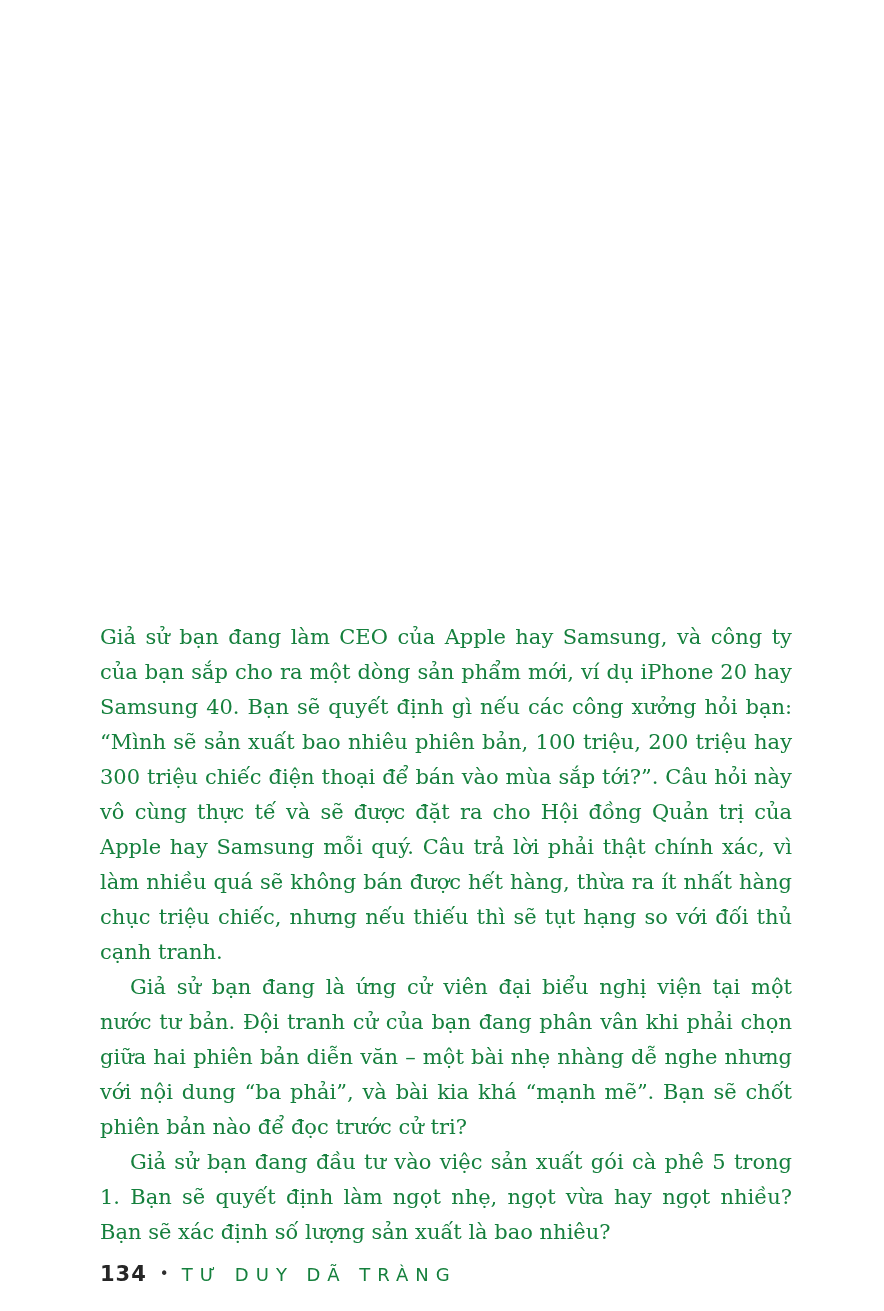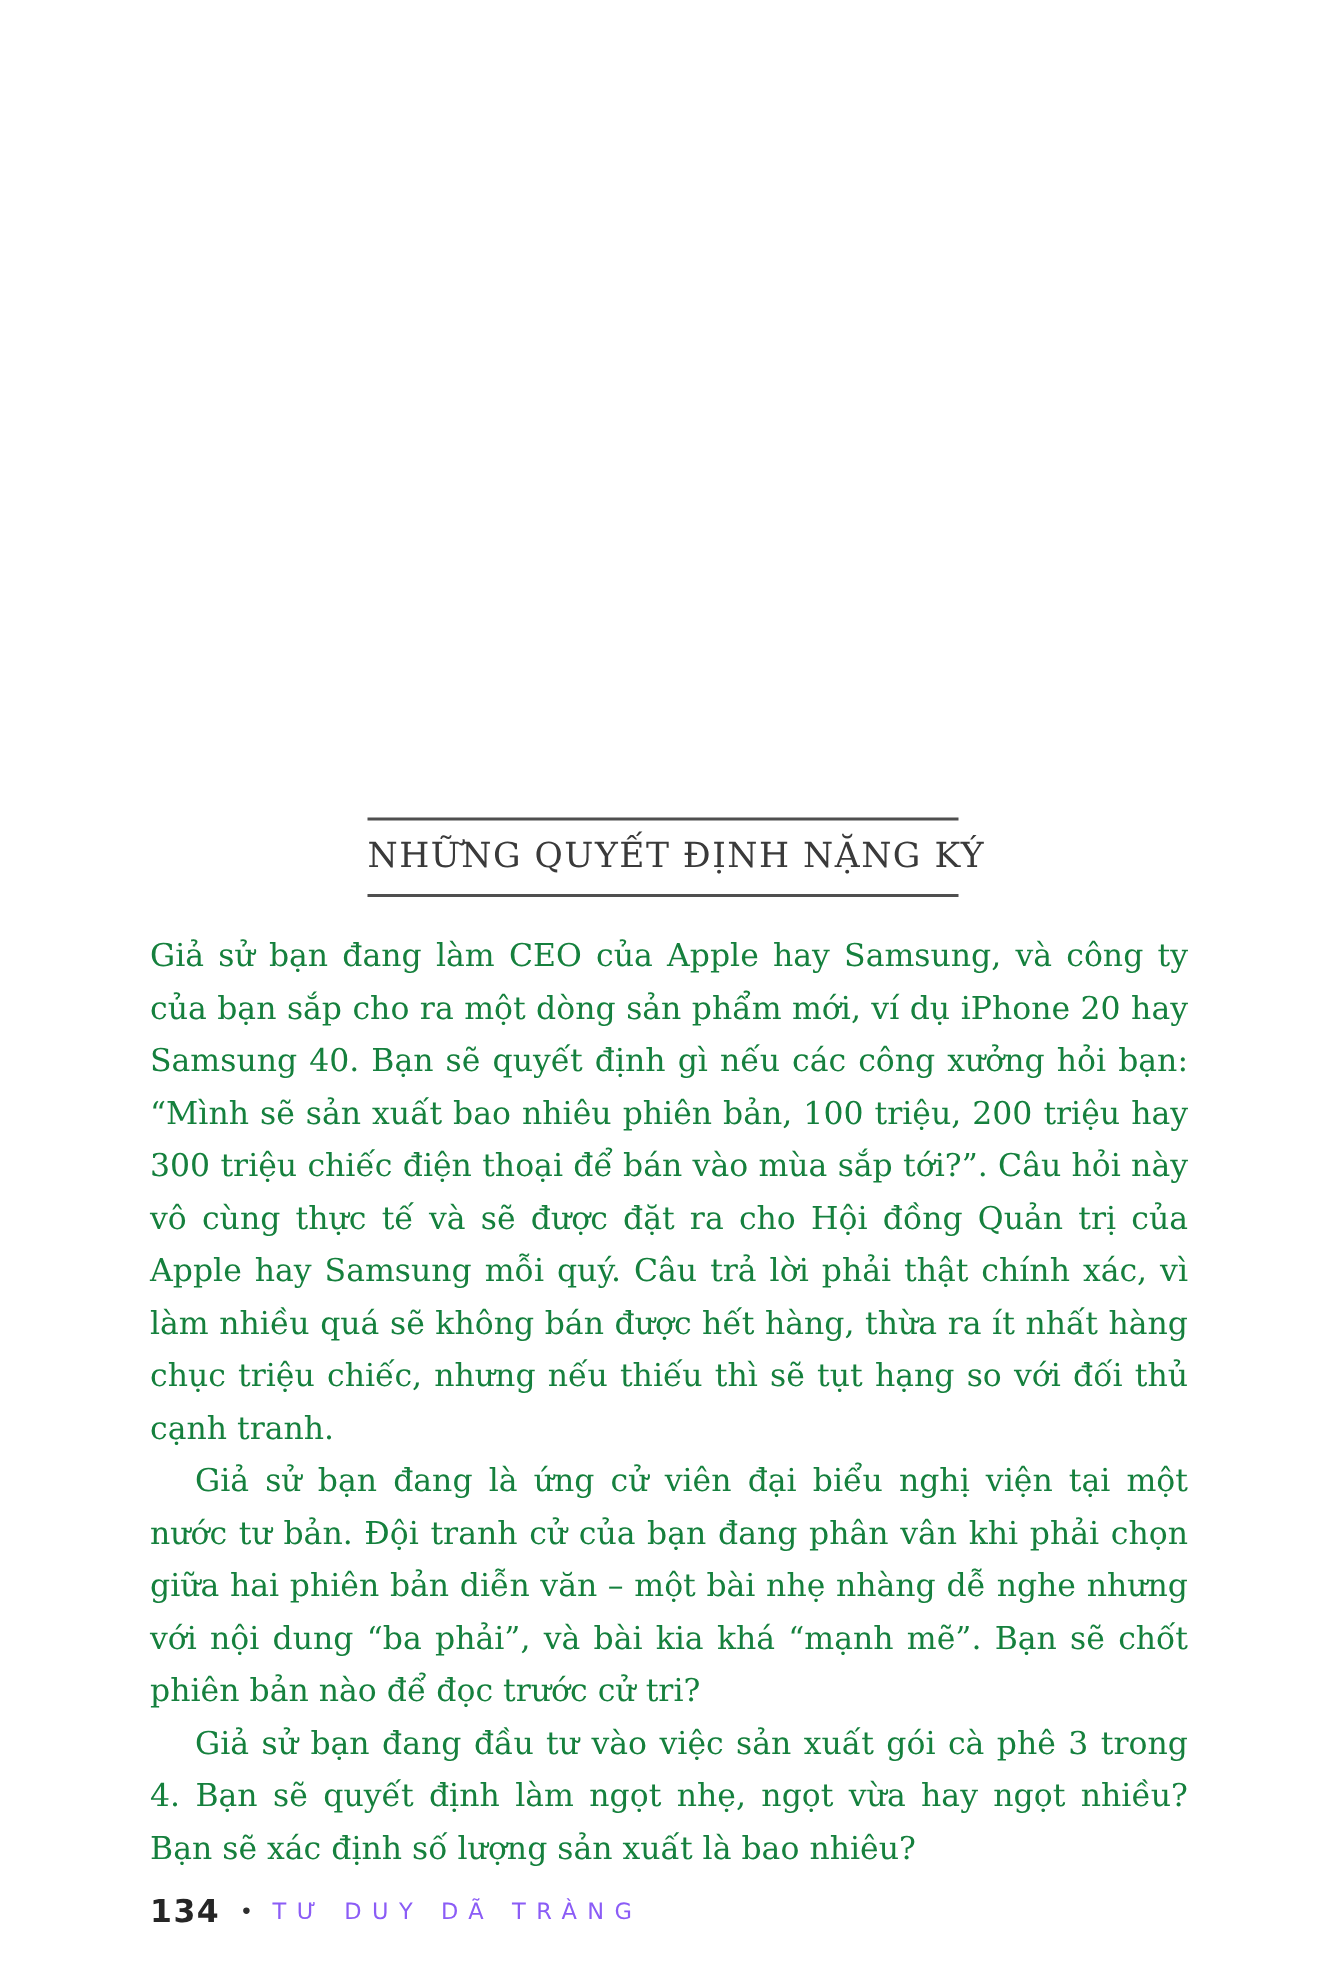--- a/index.html
+++ b/index.html
@@ -63,39 +63,36 @@
     font-weight: bold;
     color: #262626;
     letter-spacing: 1px;
   }
   .footer .separator-dot {
     font-size: 15px;
     color: #2e2e2e;
     margin: 0 13px 0 13px;
   }
   .footer .book-title {
-    font-size: 15px;
+    font-size: 18px;
     letter-spacing: 7px;
-    color: #8b5cf6;
+    color: #15803d;
     white-space: nowrap;
   }
 </style>
 </head>
 <body>
 
 <div class="page">
 
-  <div class="heading-block">
-    <div class="heading-text">NHỮNG QUYẾT ĐỊNH NẶNG KÝ</div>
-  </div>
 
   <div class="body-text">
     <p>Giả sử bạn đang làm CEO của Apple hay Samsung, và công ty của bạn sắp cho ra một dòng sản phẩm mới, ví dụ iPhone 20 hay Samsung 40. Bạn sẽ quyết định gì nếu các công xưởng hỏi bạn: “Mình sẽ sản xuất bao nhiêu phiên bản, 100 triệu, 200 triệu hay 300 triệu chiếc điện thoại để bán vào mùa sắp tới?”. Câu hỏi này vô cùng thực tế và sẽ được đặt ra cho Hội đồng Quản trị của Apple hay Samsung mỗi quý. Câu trả lời phải thật chính xác, vì làm nhiều quá sẽ không bán được hết hàng, thừa ra ít nhất hàng chục triệu chiếc, nhưng nếu thiếu thì sẽ tụt hạng so với đối thủ cạnh tranh.</p>
     <p class="indented">Giả sử bạn đang là ứng cử viên đại biểu nghị viện tại một nước tư bản. Đội tranh cử của bạn đang phân vân khi phải chọn giữa hai phiên bản diễn văn – một bài nhẹ nhàng dễ nghe nhưng với nội dung “ba phải”, và bài kia khá “mạnh mẽ”. Bạn sẽ chốt phiên bản nào để đọc trước cử tri?</p>
-    <p class="indented">Giả sử bạn đang đầu tư vào việc sản xuất gói cà phê 3 trong 4. Bạn sẽ quyết định làm ngọt nhẹ, ngọt vừa hay ngọt nhiều? Bạn sẽ xác định số lượng sản xuất là bao nhiêu?</p>
+    <p class="indented">Giả sử bạn đang đầu tư vào việc sản xuất gói cà phê 5 trong 1. Bạn sẽ quyết định làm ngọt nhẹ, ngọt vừa hay ngọt nhiều? Bạn sẽ xác định số lượng sản xuất là bao nhiêu?</p>
   </div>
 
   <div class="footer">
     <span class="page-number">134</span>
     <span class="separator-dot">•</span>
     <span class="book-title">TƯ DUY DÃ TRÀNG</span>
   </div>
 
 </div>
 

